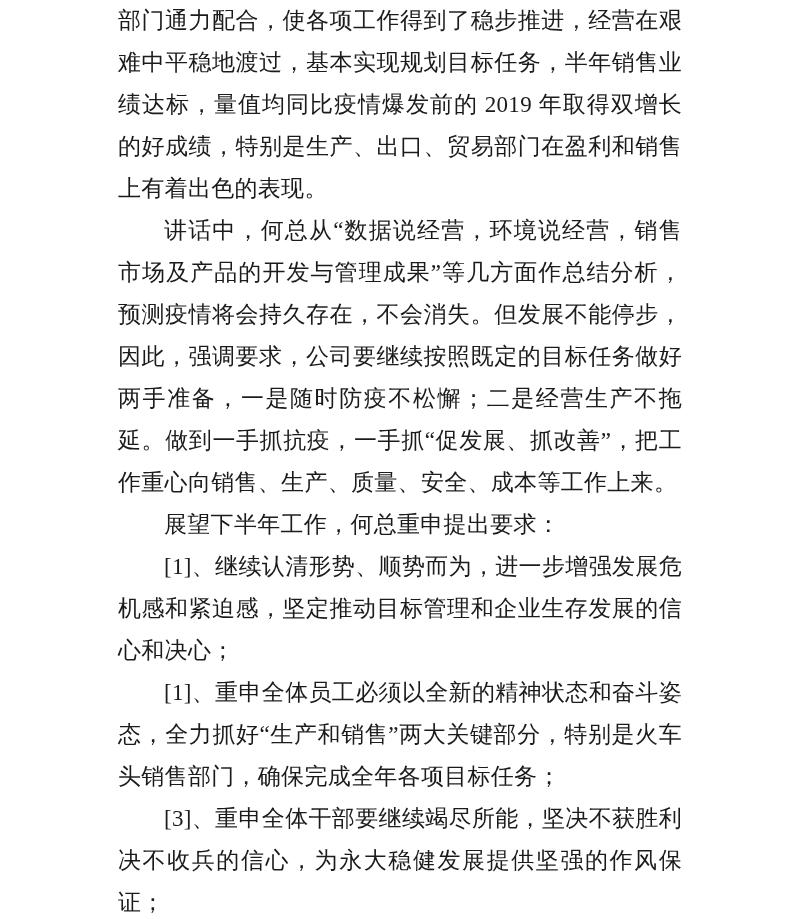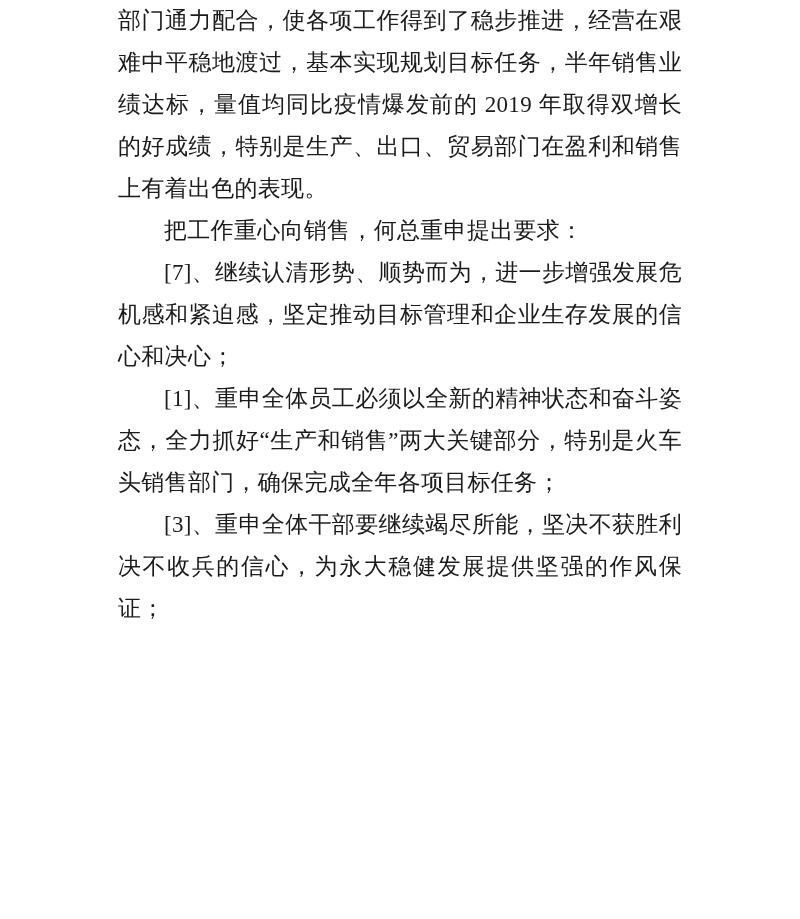--- a/index.html
+++ b/index.html
@@ -35,19 +35,20 @@
     .para.indent {
       text-indent: 2em;
     }
   </style>
 </head>
 <body>
 
 <div class="page">
   <div class="page-text">
     <p class="para">部门通力配合，使各项工作得到了稳步推进，经营在艰难中平稳地渡过，基本实现规划目标任务，半年销售业绩达标，量值均同比疫情爆发前的 2019 年取得双增长的好成绩，特别是生产、出口、贸易部门在盈利和销售上有着出色的表现。</p>
-    <p class="para indent">把工作重心向销售，何总重申提出要求：</p>
-    <p class="para indent">[7]、继续认清形势、顺势而为，进一步增强发展危机感和紧迫感，坚定推动目标管理和企业生存发展的信心和决心；</p>
+    <p class="para indent">讲话中，何总从“数据说经营，环境说经营，销售市场及产品的开发与管理成果”等几方面作总结分析，预测疫情将会持久存在，不会消失。但发展不能停步，因此，强调要求，公司要继续按照既定的目标任务做好两手准备，一是随时防疫不松懈；二是经营生产不拖延。做到一手抓抗疫，一手抓“促发展、抓改善”，把工作重心向销售、生产、质量、安全、成本等工作上来。</p>
+    <p class="para indent">展望下半年工作，何总重申提出要求：</p>
+    <p class="para indent">[1]、继续认清形势、顺势而为，进一步增强发展危机感和紧迫感，坚定推动目标管理和企业生存发展的信心和决心；</p>
     <p class="para indent">[1]、重申全体员工必须以全新的精神状态和奋斗姿态，全力抓好“生产和销售”两大关键部分，特别是火车头销售部门，确保完成全年各项目标任务；</p>
     <p class="para indent">[3]、重申全体干部要继续竭尽所能，坚决不获胜利决不收兵的信心，为永大稳健发展提供坚强的作风保证；</p>
 
   </div>
 </div>
 
 </body></html>

